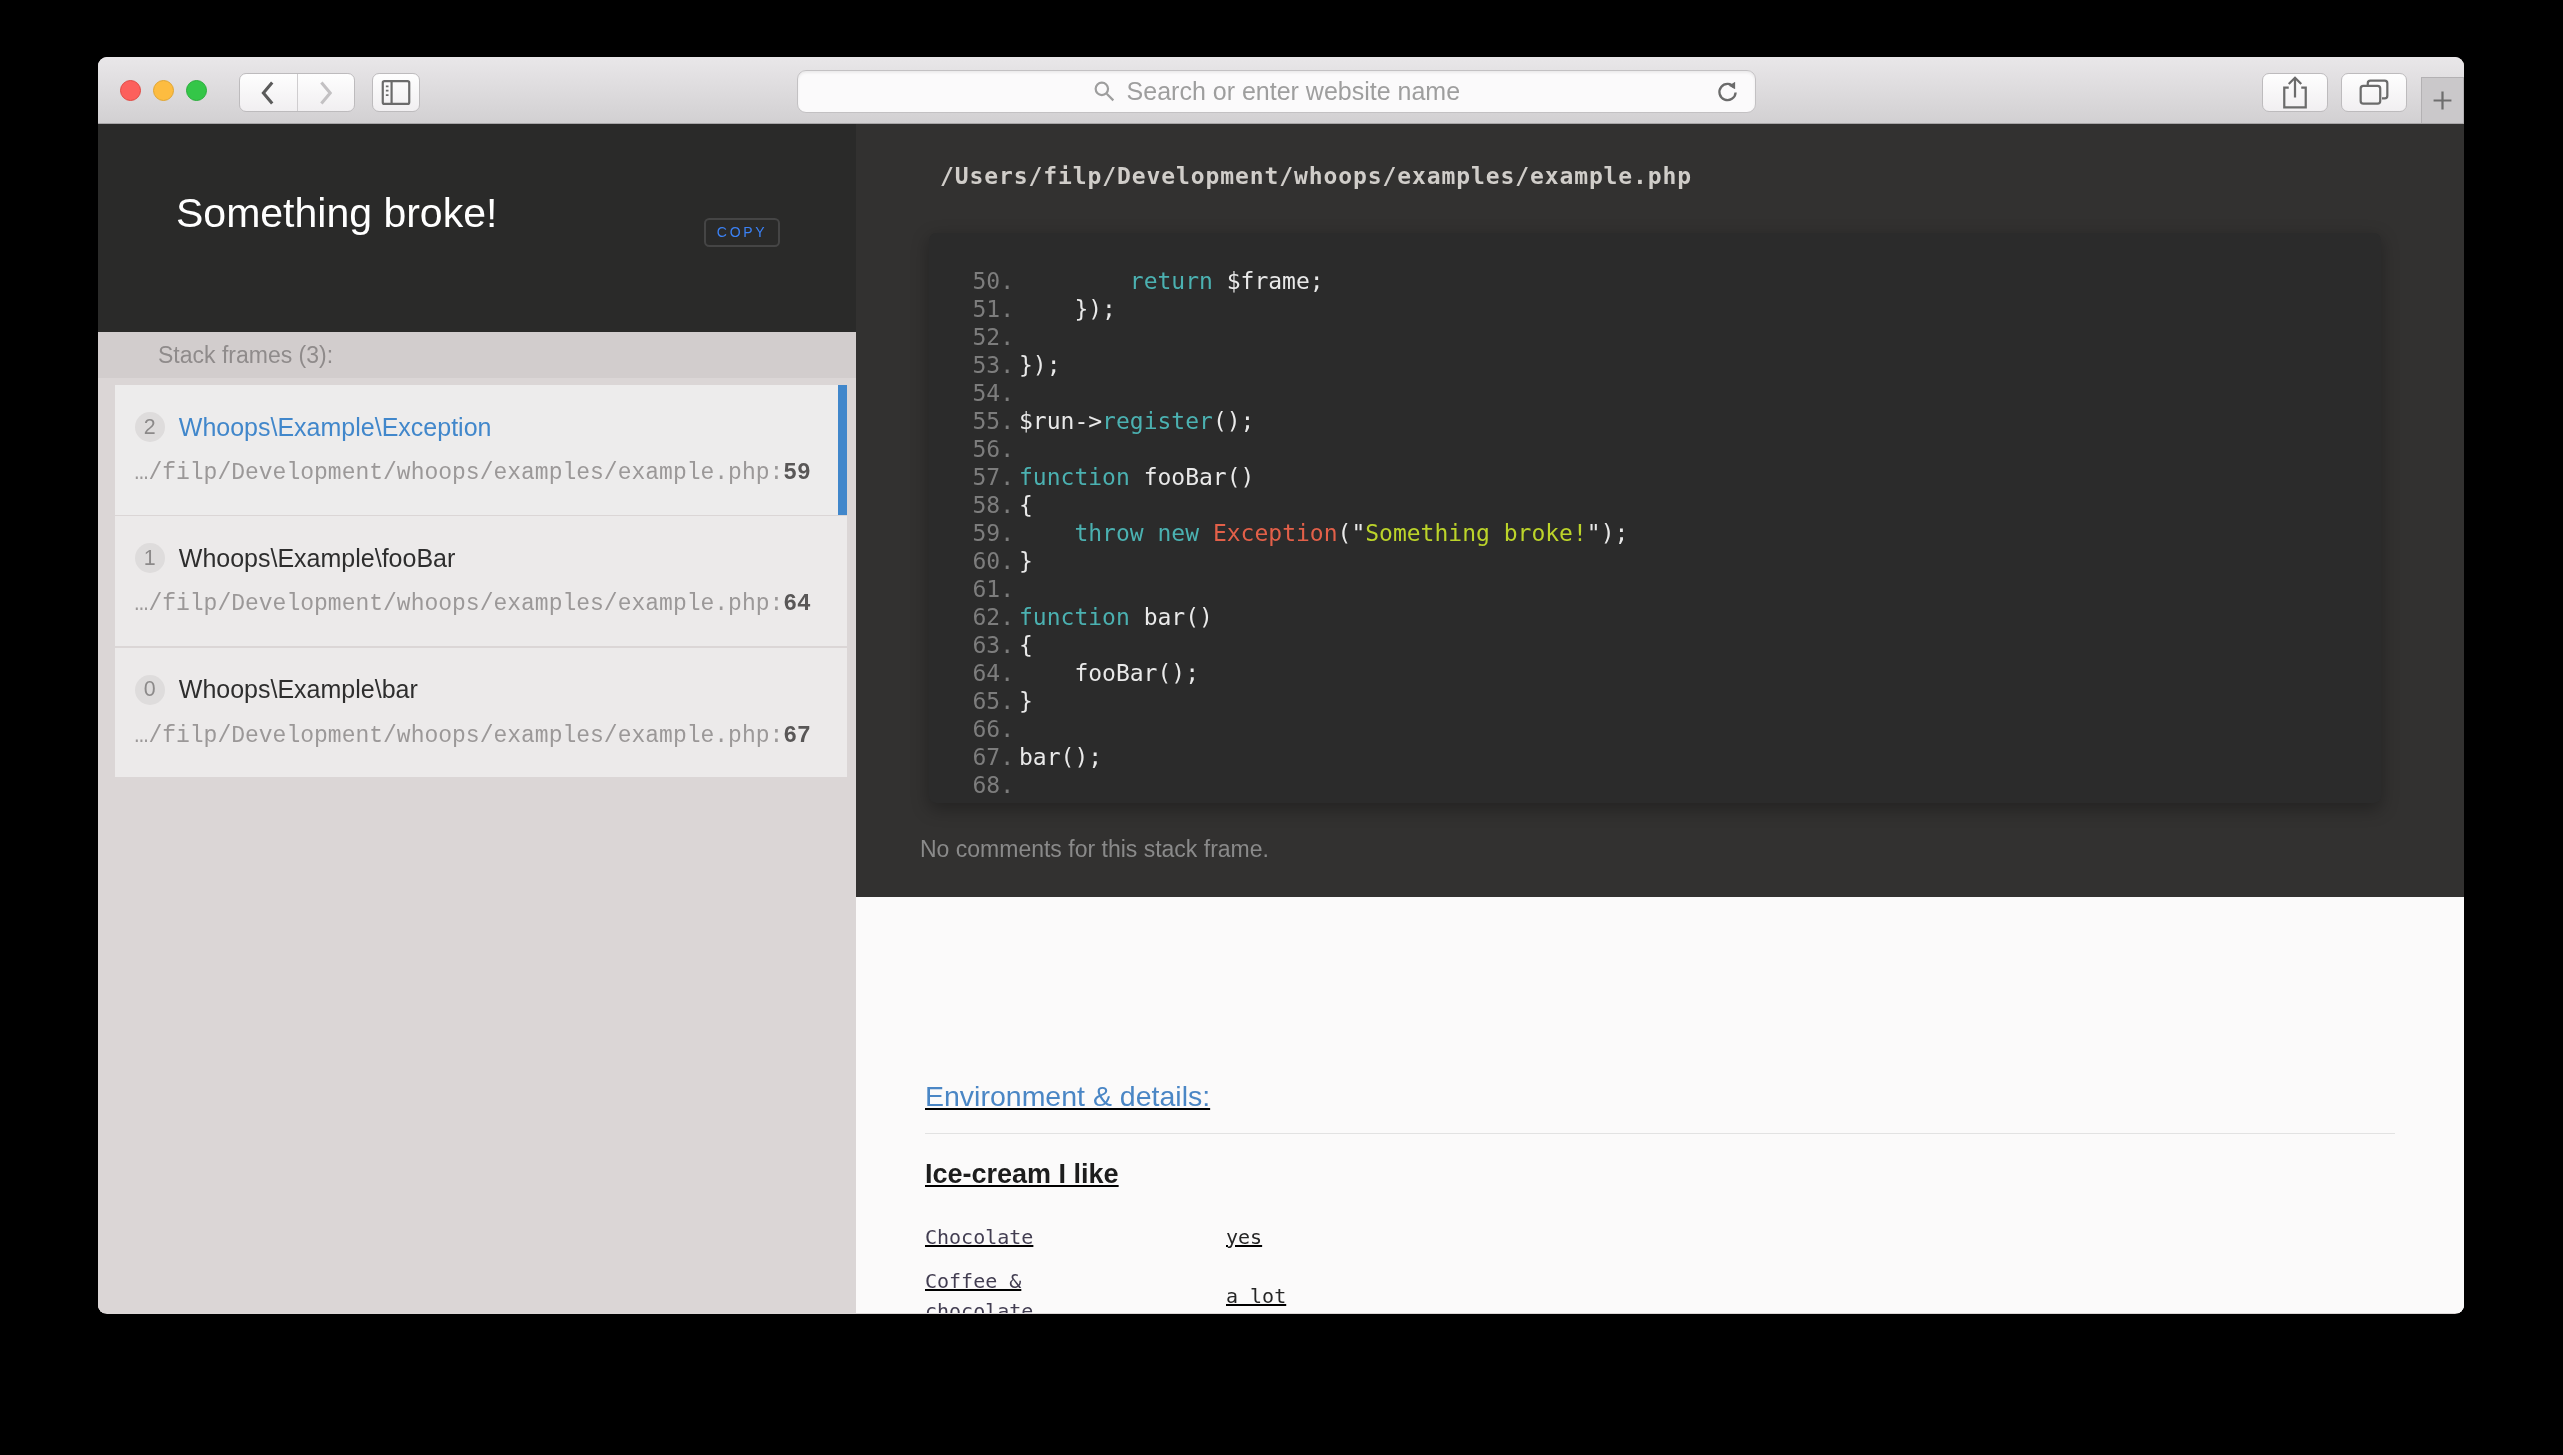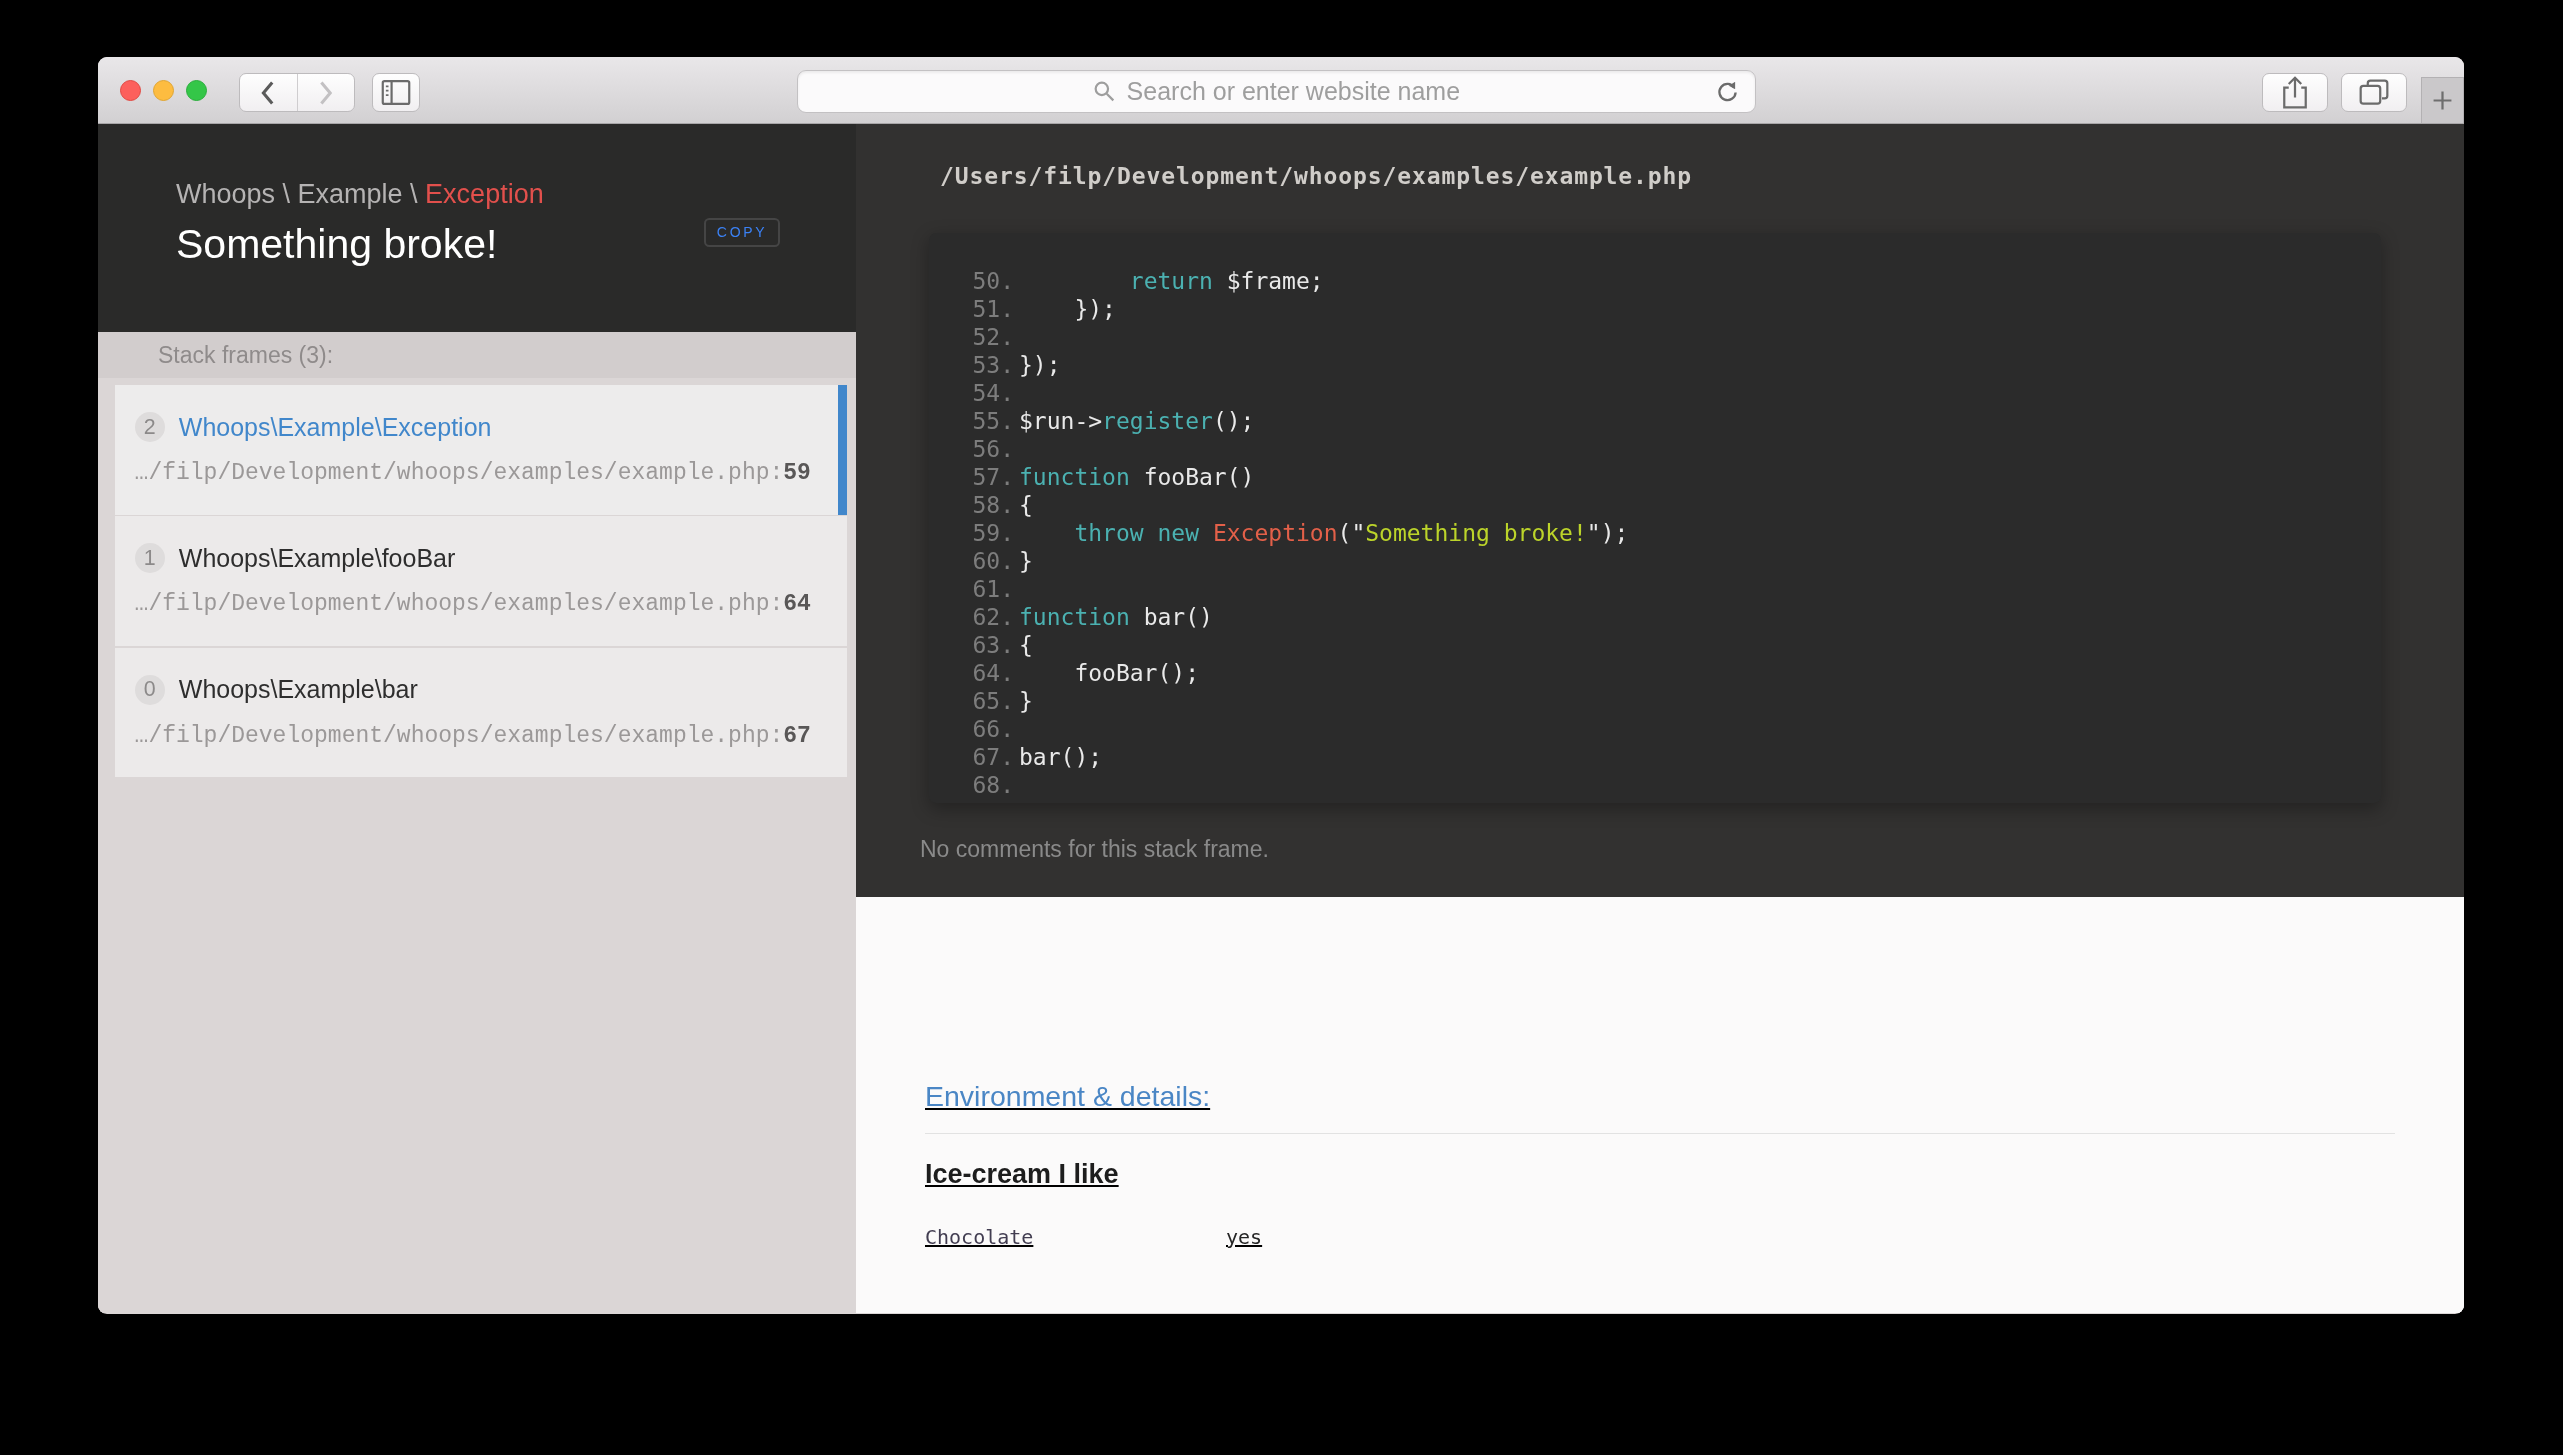--- a/index.html
+++ b/index.html
@@ -177,23 +177,20 @@
           <line x1="14" y1="4" x2="14" y2="24" stroke="#6e6e6e" stroke-width="2.5"></line>
           <line x1="4" y1="14" x2="24" y2="14" stroke="#6e6e6e" stroke-width="2.5"></line>
         </svg>
       </button>
     </div>
 
     <div class="content">
 
       <aside class="panel-left">
         <header class="exception-header">
-          <div class="breadcrumb">
-            <span>Whoops \ Example \ </span><span class="exc">Exception</span>
-          </div>
           <div class="exc-message">Something broke!</div>
           <button class="copy-btn">COPY</button>
         </header>
 
         <div class="stack-label-bar">Stack frames (3):</div>
 
         <div class="frames-area">
           <div>
               <div class="frame active">
     <div class="frame-top">
@@ -252,20 +249,24 @@
         <div class="details-panel">
           <div class="env-label">Environment &amp; details:</div>
           <hr>
           <h3 class="env-table-title">Ice-cream I like</h3>
           <table class="env-table">
             <tbody>
                 <tr>
                   <td class="env-key">Chocolate</td>
                   <td class="env-value">yes</td>
                 </tr>
+                <tr>
+                  <td class="env-key">Coffee &amp; chocolate</td>
+                  <td class="env-value">a lot</td>
+                </tr>
               </tbody>
           </table>
         </div>
       </section>
 
     </div>
   </div>
 </div>
 
 

